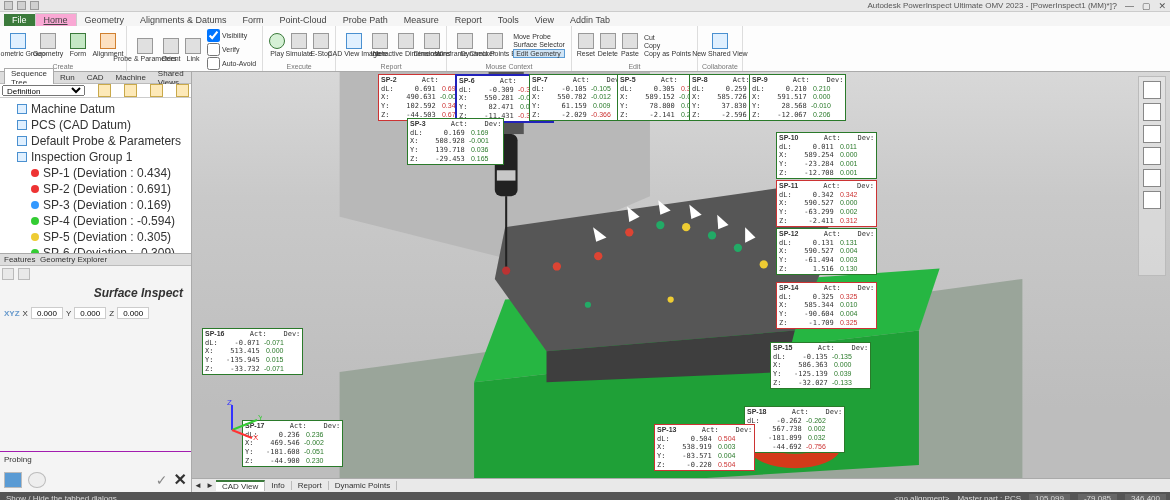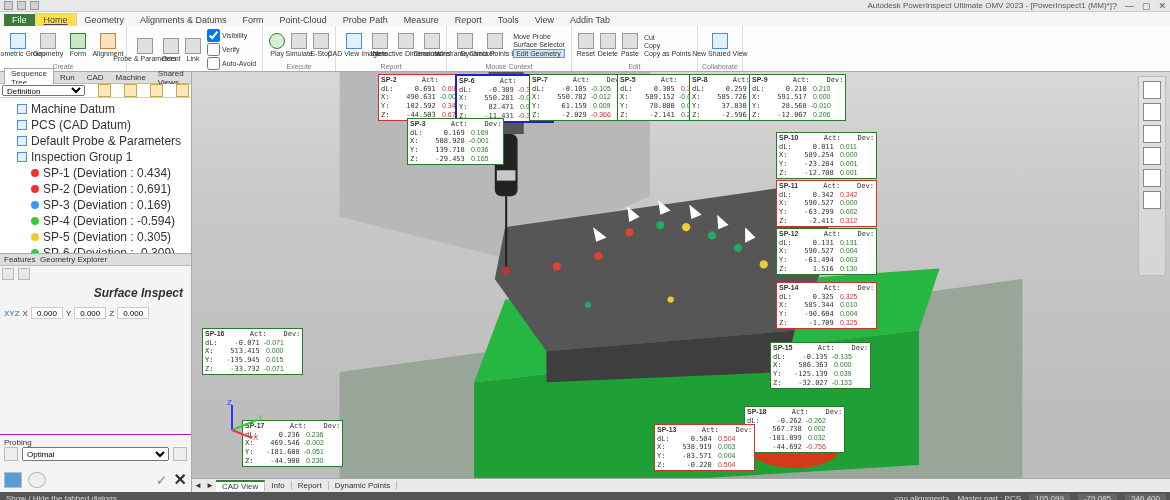--- a/index.html
+++ b/index.html
@@ -10,21 +10,21 @@
 .titlebar .qat { display:flex; gap:4px; }
 .titlebar .qat span { width:9px; height:9px; background:#d0d0d0; border:1px solid #999; }
 .titlebar .title { flex:1; text-align:right; }
 .titlebar .winbtns { display:flex; gap:8px; font-size:9px; }
 .titlebar .winbtns span { cursor:pointer; }
 
 
 .ribbon-tabs { height:14px; background:#f5f5f5; display:flex; align-items:flex-end; padding-left:4px; font-size:9px; }
 .ribbon-tabs .tab { padding:1px 8px; cursor:pointer; color:#444; }
 .ribbon-tabs .tab.file { background:#3b7a3b; color:#fff; }
-.ribbon-tabs .tab.active { background:#fde047; border:1px solid #ccc; border-bottom:none;text-decoration:underline; }
+.ribbon-tabs .tab.active { background:#f9a8d4; border:1px solid #ccc; border-bottom:none;text-decoration:underline; }
 
 
 .ribbon { height:46px; background:#fdfdfd; border-bottom:1px solid #aaa; display:flex; font-size:8px; }
 .grp { border-right:1px solid #ddd; display:flex; flex-direction:column; align-items:center; padding:1px 4px; }
 .grp .btns { display:flex; gap:2px; flex:1; align-items:center; }
 .grp .lbl { font-size:7px; color:#777; white-space:nowrap; }
 .rbtn { display:flex; flex-direction:column; align-items:center; justify-content:center; width:28px; height:34px; cursor:pointer; }
 .rbtn.sm { width:20px; }
 .rbtn .ico { width:16px; height:16px; }
 .rbtn span { font-size:7px; text-align:center; line-height:1; white-space:nowrap; margin-top:1px; }
@@ -367,25 +367,20 @@
         <span>X</span>
           <input value="0.000" style="">
         <span>Y</span>
           <input value="0.000" style="">
         <span>Z</span>
           <input value="0.000" style="">
       </div>
       <div style="flex:1"></div>
       <div class="probing">
         <div>Probing</div>
-        <div class="prow">
-          <span class="aico"></span>
-          <select><option>Optimal</option></select>
-          <span class="aico"></span>
-        </div>
       </div>
       <div class="bot-btns">
         <div class="sq blue"></div>
         <div class="sq" style="border-radius:50%;"></div>
         <div class="spacer"></div>
         <div class="chk">✓</div>
         <div class="x">✕</div>
       </div>
     </div>
   </div>

